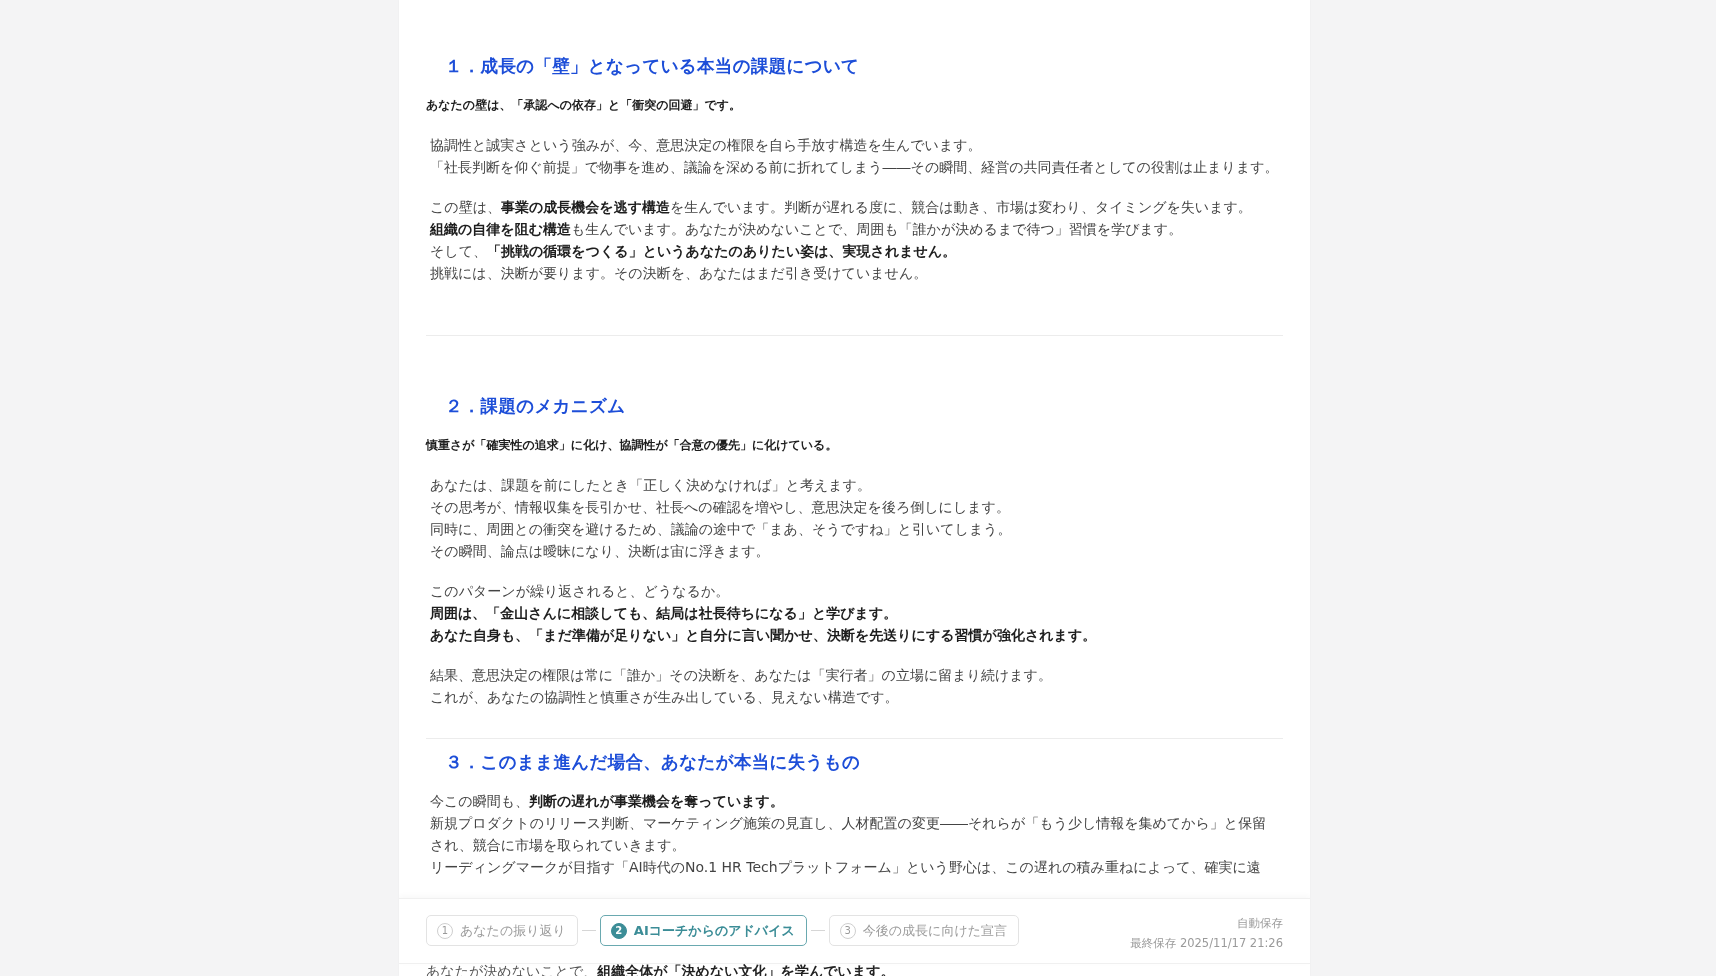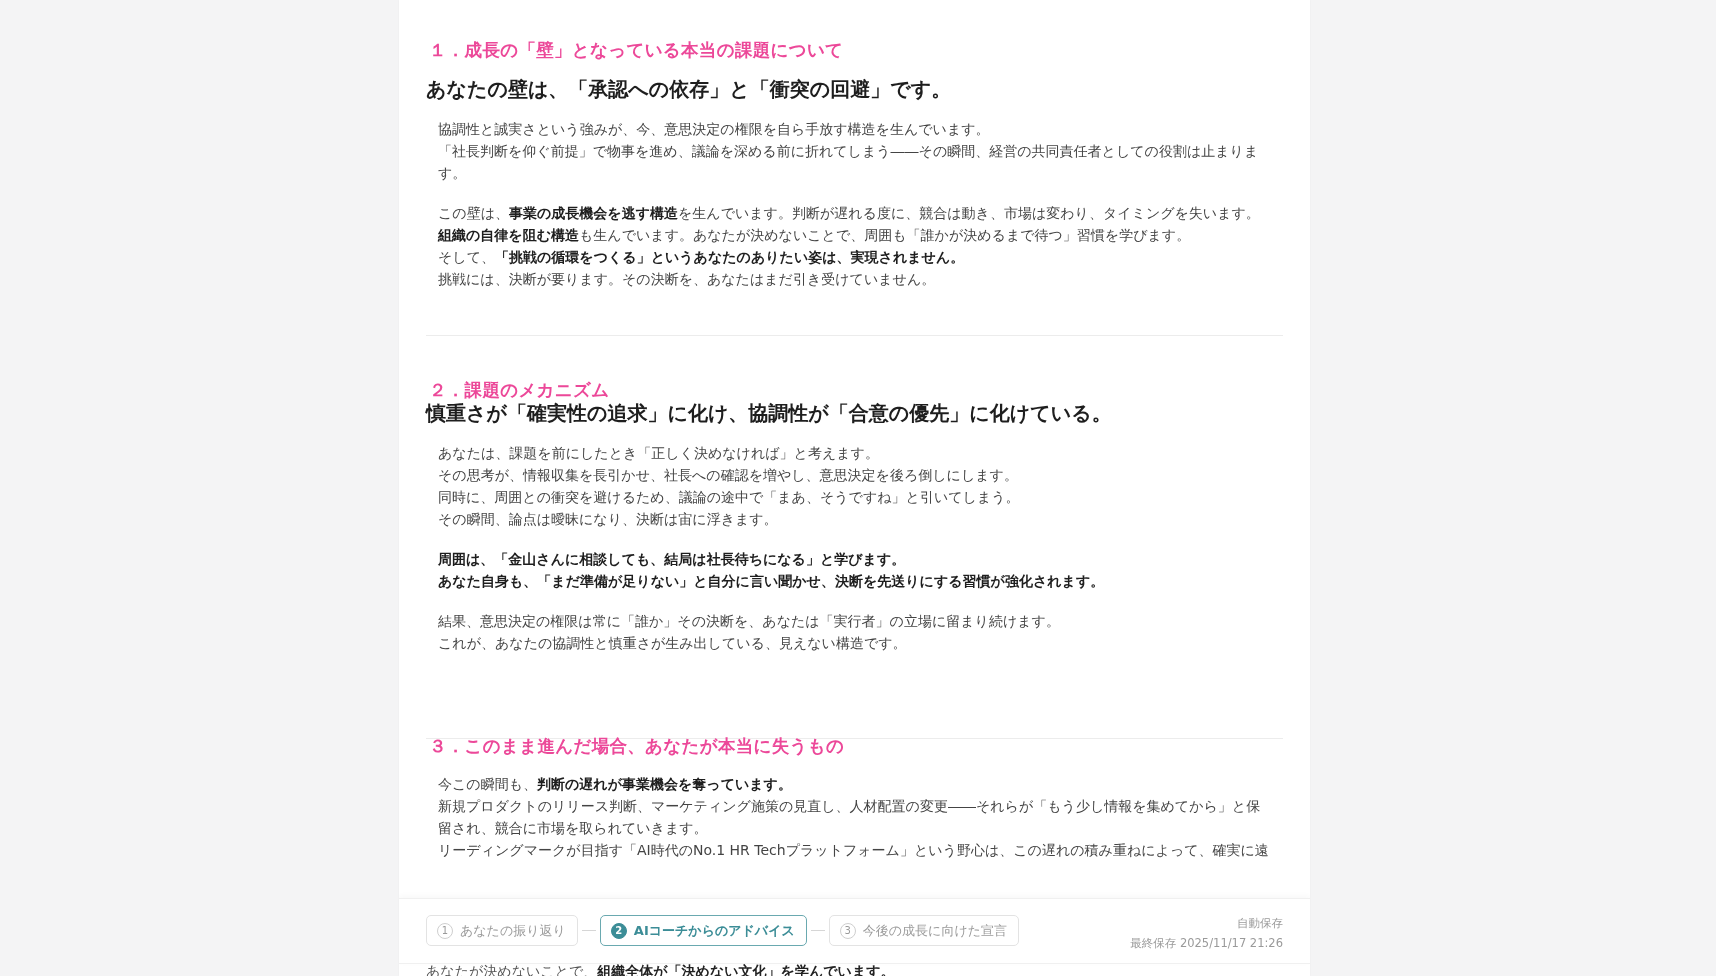--- a/index.html
+++ b/index.html
@@ -20,38 +20,38 @@
     }
     .content {
       position: absolute;
       left: 27px; top: 0;
       width: 857px;
     }
     .section { position: relative; }
     .sec-title {
       font-size: 17.5px;
       font-weight: bold;
-      color: #ec4899;
-      margin: 0;
+      color: #1d4ed8;
+      margin: 16px;
       padding-left: 3px;
       line-height: 24px;
       letter-spacing: 0.3px;
     }
     .lead {
-      font-size: 20px;
+      font-size: 12px;
       font-weight: bold;
       color: #1e1e1e;
       line-height: 22px;
       margin: 0;
     }
     p.body {
       font-size: 14px;
       line-height: 22px;
       color: #444;
-      margin: 12px;
+      margin: 4px;
     }
     p.body span.b, .line .b { font-weight: bold; color: #1e1e1e; }
     .line { display: block; }
     .line.bold { font-weight: bold; color: #1e1e1e; }
     .divider {
       height: 1px;
       background: #ececec;
       width: 857px;
     }
 
@@ -150,20 +150,21 @@
     <div class="section" style="position:absolute; top:378px; left:0; width:857px;">
       <h2 class="sec-title">２．課題のメカニズム</h2>
       <p class="lead" style="margin-top:0;">慎重さが「確実性の追求」に化け、協調性が「合意の優先」に化けている。</p>
       <p class="body" style="margin-top:18px;">
         <span class="line">あなたは、課題を前にしたとき「正しく決めなければ」と考えます。</span>
         <span class="line">その思考が、情報収集を長引かせ、社長への確認を増やし、意思決定を後ろ倒しにします。</span>
         <span class="line">同時に、周囲との衝突を避けるため、議論の途中で「まあ、そうですね」と引いてしまう。</span>
         <span class="line">その瞬間、論点は曖昧になり、決断は宙に浮きます。</span>
       </p>
       <p class="body" style="margin-top:18px;">
+        <span class="line">このパターンが繰り返されると、どうなるか。</span>
         <span class="line bold">周囲は、「金山さんに相談しても、結局は社長待ちになる」と学びます。</span>
         <span class="line bold">あなた自身も、「まだ準備が足りない」と自分に言い聞かせ、決断を先送りにする習慣が強化されます。</span>
       </p>
       <p class="body" style="margin-top:18px;">
         <span class="line">結果、意思決定の権限は常に「誰か」その決断を、あなたは「実行者」の立場に留まり続けます。</span>
         <span class="line">これが、あなたの協調性と慎重さが生み出している、見えない構造です。</span>
       </p>
     </div>
 
     <div class="divider" style="position:absolute; top:738px; left:0;"></div>

